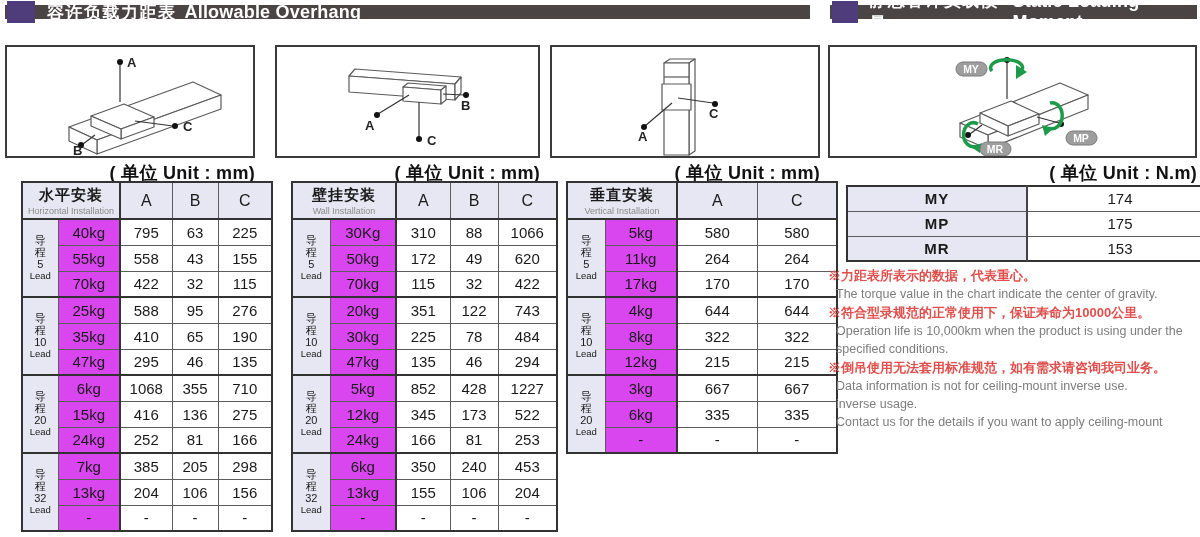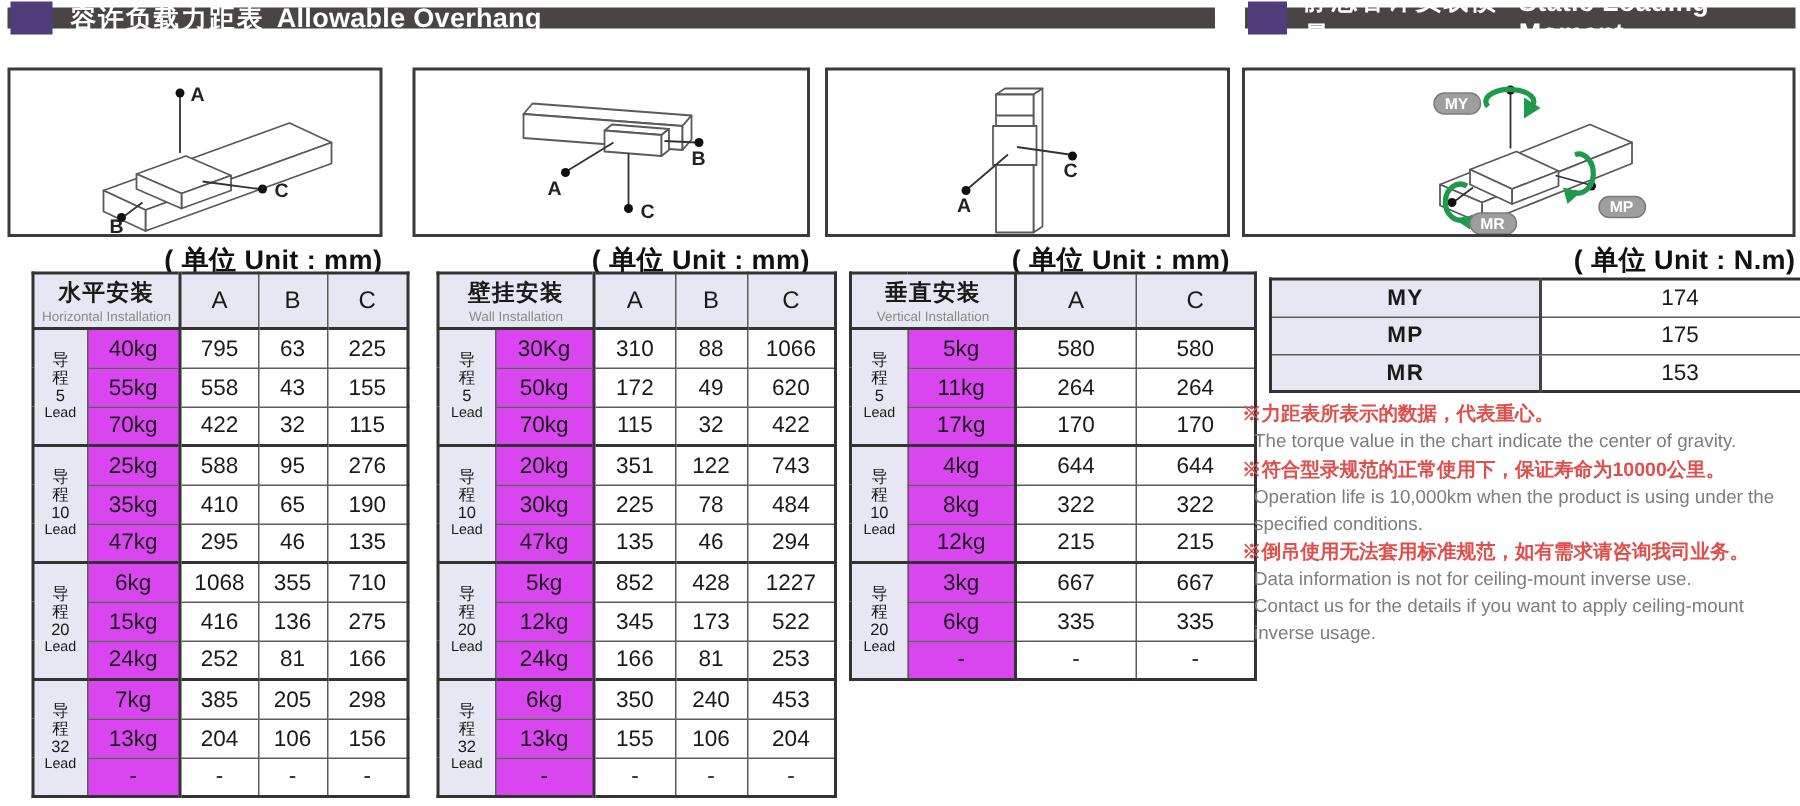--- a/index.html
+++ b/index.html
@@ -535,15 +535,15 @@
   </div>
 
 <div class="notes" style="left:828px;top:266px;width:372px" id="notes-host">
     <div class="note-zh">※力距表所表示的数据，代表重心。</div>
     <div class="note-en">The torque value in the chart indicate the center of gravity.</div>
     <div class="note-zh">※符合型录规范的正常使用下，保证寿命为10000公里。</div>
     <div class="note-en">Operation life is 10,000km when the product is using under the</div>
     <div class="note-en">specified conditions.</div>
     <div class="note-zh">※倒吊使用无法套用标准规范，如有需求请咨询我司业务。</div>
     <div class="note-en">Data information is not for ceiling-mount inverse use.</div>
+    <div class="note-en">inverse usage.</div>
     <div class="note-en">Contact us for the details if you want to apply ceiling-mount</div>
-    <div class="note-en">inverse usage.</div>
   </div>
 
 </body></html>

